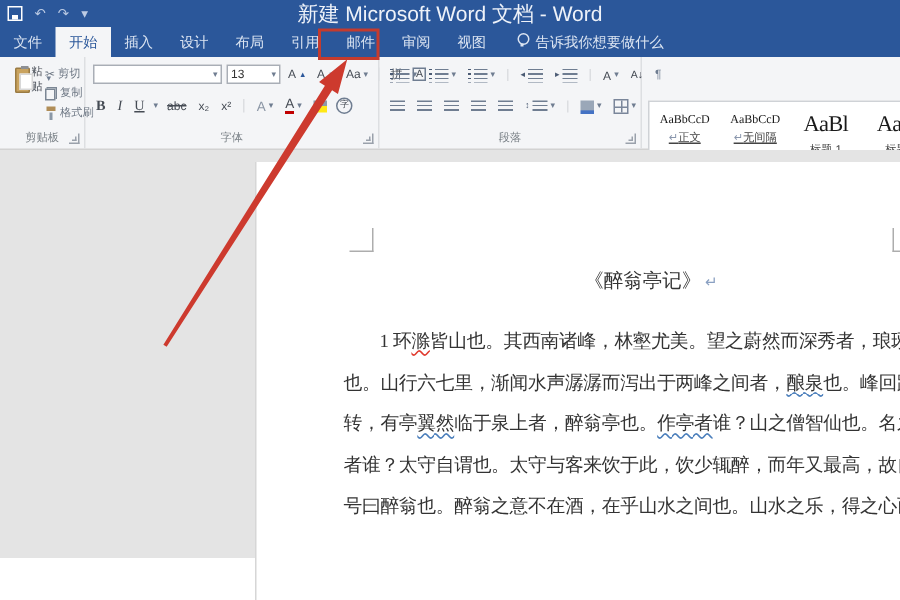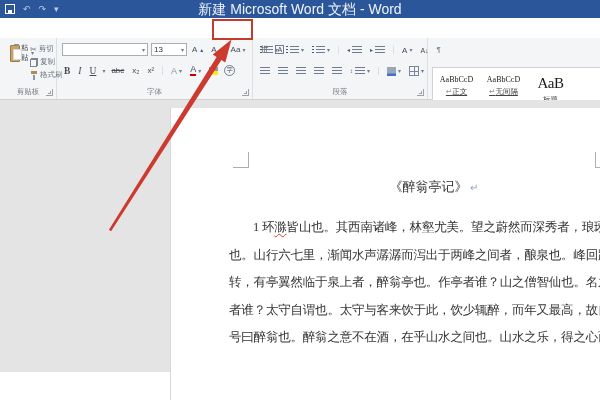--- a/index.html
+++ b/index.html
@@ -93,40 +93,55 @@
   .whitestrip{position:absolute;left:0;top:272px;width:170px;height:28px;background:#fff;}
   .cm{position:absolute;width:15px;height:15px;}
   .cm.tl{left:62px;top:44px;border-right:1px solid #adadad;border-bottom:1px solid #adadad;}
   .cm.tr{left:424px;top:44px;border-left:1px solid #adadad;border-bottom:1px solid #adadad;}
   .doctitle{position:absolute;left:58px;top:70px;width:410px;text-align:center;
     font-size:13px;color:#333;font-family:"Liberation Serif",serif;}
   .doctext{position:absolute;left:58px;top:106px;width:372px;
     font-size:12.5px;line-height:27.5px;color:#333;font-family:"Liberation Serif",serif;letter-spacing:-.2px;white-space:nowrap;}
   .doctext .dline:first-child{text-indent:24px;}
   .seg-red{text-decoration:underline;text-decoration-style:wavy;text-decoration-color:#e03a2f;text-decoration-thickness:1px;text-underline-offset:2px;}
-  .seg-blue{text-decoration-style:wavy;text-decoration-color:#4a7ebb;text-decoration-thickness:1px;text-underline-offset:2px;}
+  .seg-blue{text-decoration:underline;text-decoration-style:wavy;text-decoration-color:#4a7ebb;text-decoration-thickness:1px;text-underline-offset:2px;}
   .seg-mark{color:#8aa0c2;font-size:10px;}
   
   .overlay{position:absolute;left:0;top:0;width:600px;height:400px;z-index:60;pointer-events:none;}
 </style>
 </head>
 <body>
 
 <div id="app">
 
   <div class="titlebar">
     <div class="qat">
       <span class="ic-save"></span>
       <span class="glyph">↶</span>
       <span class="glyph">↷</span>
       <span class="glyph">▾</span>
     </div>
     <div class="wintitle">新建 Microsoft Word 文档 - Word</div>
   </div>
 
+  <div class="tabrow">
+    <div class="tab">文件</div>
+    <div class="tab active">开始</div>
+    <div class="tab">插入</div>
+    <div class="tab">设计</div>
+    <div class="tab">布局</div>
+    <div class="tab">引用</div>
+    <div class="tab">邮件</div>
+    <div class="tab">审阅</div>
+    <div class="tab">视图</div>
+    <div class="tellme">
+      <span class="ic-bulb"></span>
+      <span>告诉我你想要做什么</span>
+    </div>
+  </div>
   <div class="redbox"></div>
 
   <div class="ribbon">
 
     <div class="group g-clip">
       <div class="paste">
         <span class="ic-paste"></span>
         <span>粘贴</span>
         <span class="car">▾</span>
       </div>
@@ -271,20 +286,24 @@
 
     <div class="group g-styles">
       <div class="gallery">
         <div class="style-card">
           <div class="sprev">AaBbCcD</div>
           <div class="sname"><span class="mk">↵</span><span>正文</span></div>
         </div>
         <div class="style-card">
           <div class="sprev">AaBbCcD</div>
           <div class="sname"><span class="mk">↵</span><span>无间隔</span></div>
+        </div>
+        <div class="style-card">
+          <div class="sprev big">AaBl</div>
+          <div class="sname"><span>标题 1</span></div>
         </div>
         <div class="style-card">
           <div class="sprev big">AaB</div>
           <div class="sname"><span>标题</span></div>
         </div>
       </div>
       <div class="group-label">样式</div>
     </div>
   </div>
 

